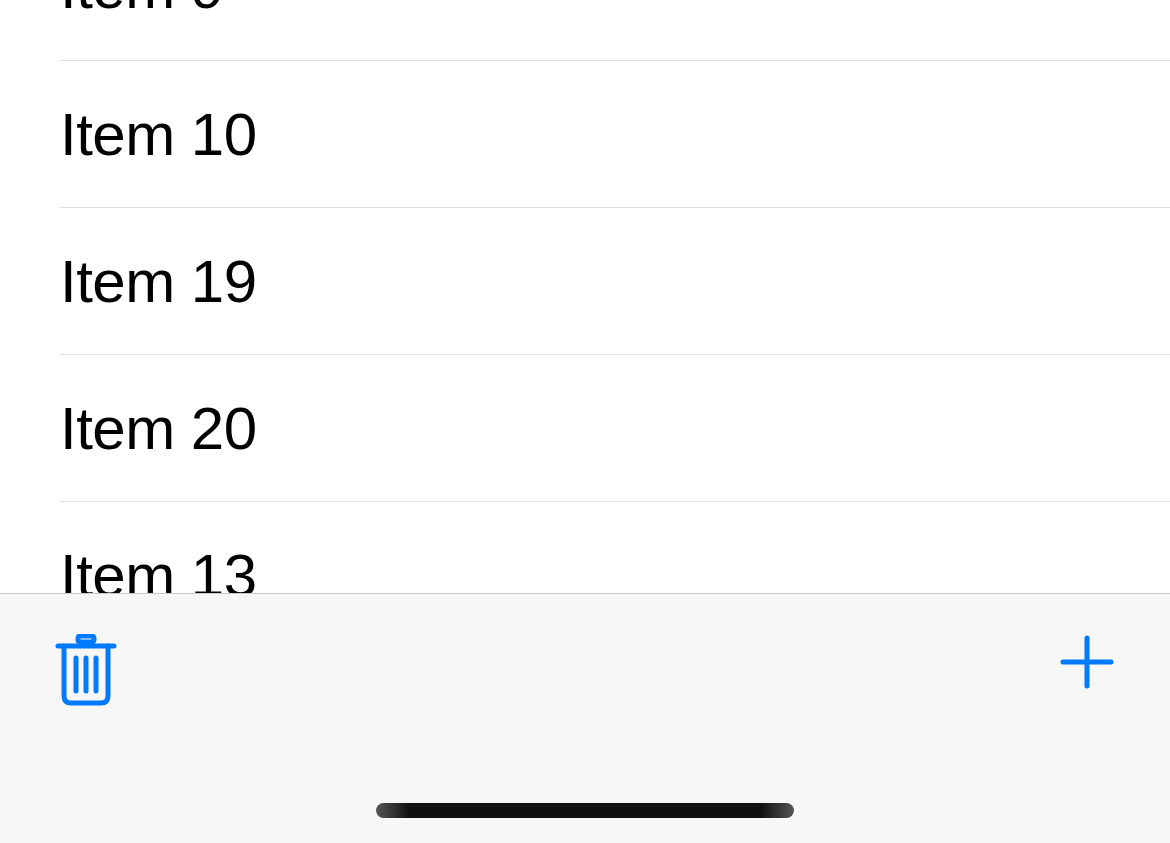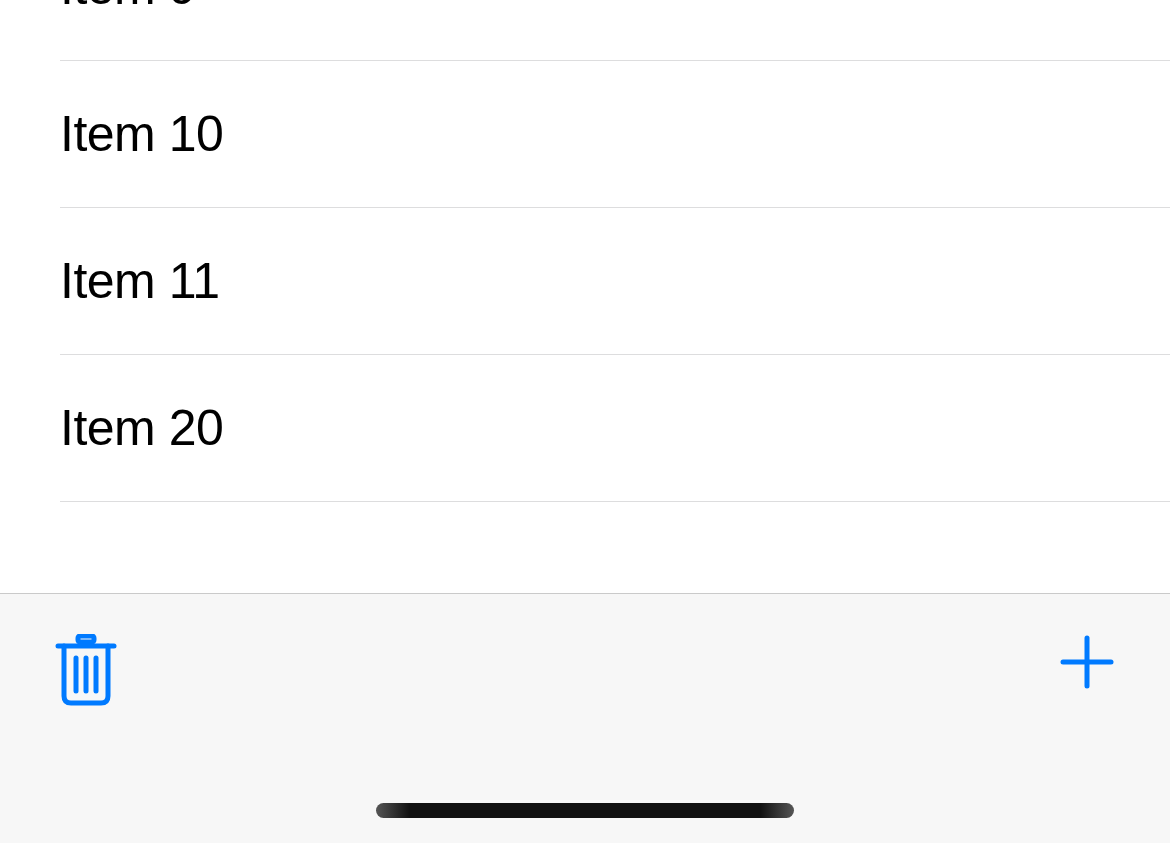--- a/index.html
+++ b/index.html
@@ -41,21 +41,21 @@
       content: "";
       position: absolute;
       left: 60px;
       right: 0;
       bottom: 0;
       height: 1px;
       background: #c6c6c8;
       opacity: 0.6;
     }
     .list-label {
-      font-size: 50px;
+      font-size: 60px;
       font-weight: 400;
       color: #000000;
       letter-spacing: -0.5px;
       line-height: 1.1;
     }
     .toolbar {
       position: absolute;
       left: 0;
       right: 0;
       top: 593px;
@@ -95,24 +95,27 @@
 
 <div class="list">
   <div class="list-inner">
     <div class="list-row">
       <span class="list-label">Item 9</span>
     </div>
     <div class="list-row">
       <span class="list-label">Item 10</span>
     </div>
     <div class="list-row">
-      <span class="list-label">Item 11</span>
+      <span class="list-label">Item 19</span>
     </div>
     <div class="list-row">
       <span class="list-label">Item 20</span>
+    </div>
+    <div class="list-row">
+      <span class="list-label">Item 13</span>
     </div>
   </div>
 </div>
 
 <div class="toolbar">
   <button class="toolbar-button">
     <span>
       <svg width="62" height="72" viewBox="0 0 62 72" fill="none" stroke="#007aff" stroke-width="5" stroke-linecap="round" stroke-linejoin="round">
         <rect x="23" y="2" width="16" height="6" rx="2"></rect>
         <line x1="3" y1="12" x2="59" y2="12"></line>

